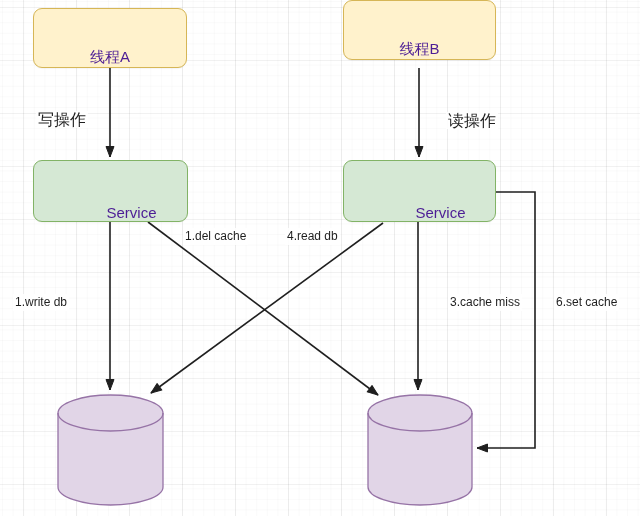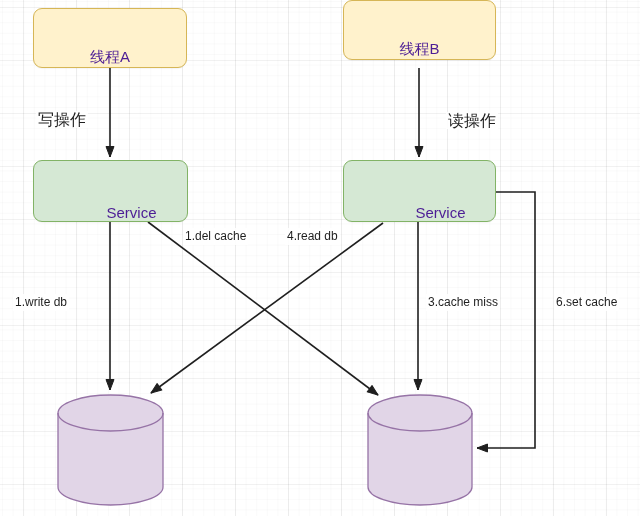--- a/index.html
+++ b/index.html
@@ -120,16 +120,16 @@
   <div class="node service" style="left:343px; top:160px; width:153px; height:62px;">
     <span>Service</span>
   </div>
 
 
   <div class="edge-label zh" style="left:36px; top:111px;">写操作</div>
   <div class="edge-label zh" style="left:446px; top:112px;">读操作</div>
   <div class="edge-label" style="left:183px; top:228px;">1.del cache</div>
   <div class="edge-label" style="left:285px; top:228px;">4.read db</div>
   <div class="edge-label" style="left:13px; top:294px;">1.write db</div>
-  <div class="edge-label" style="left:426px; top:294px;">3.cache miss</div>
+  <div class="edge-label" style="left:448px; top:294px;">3.cache miss</div>
   <div class="edge-label" style="left:554px; top:294px;">6.set cache</div>
 
 </div>
 
 </body></html>

